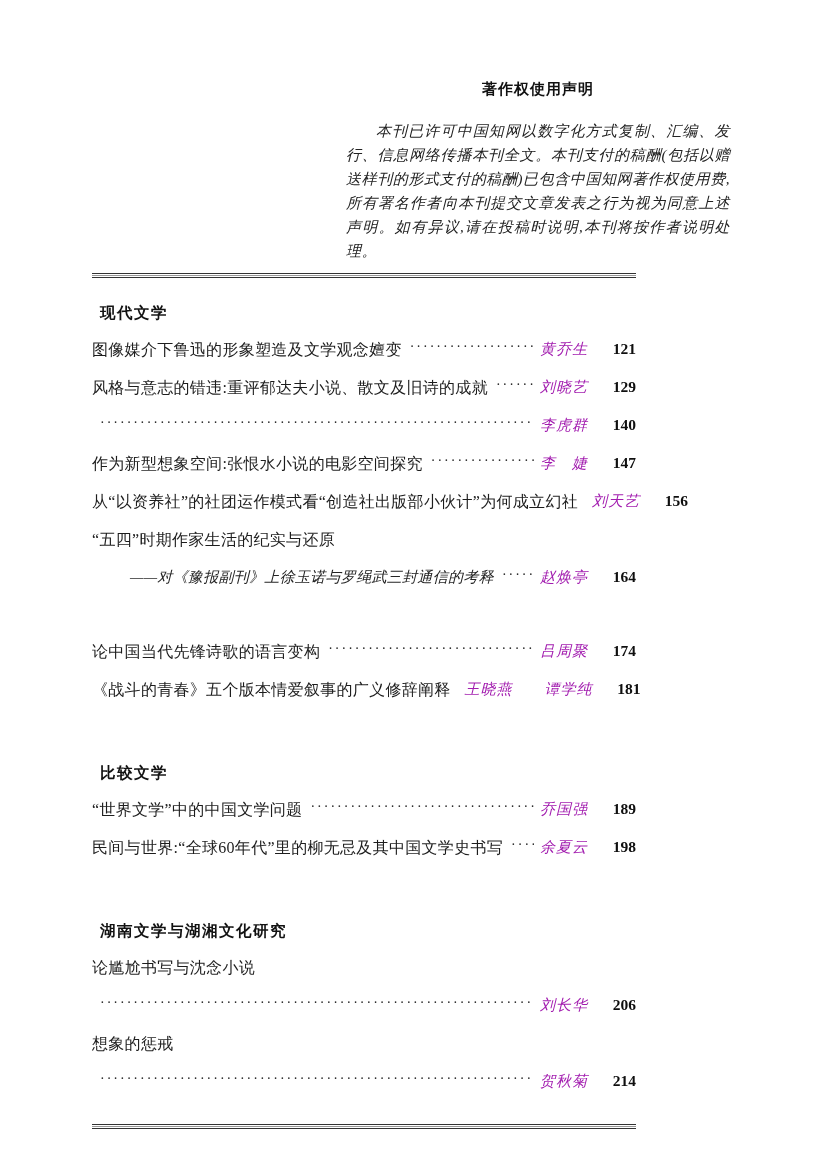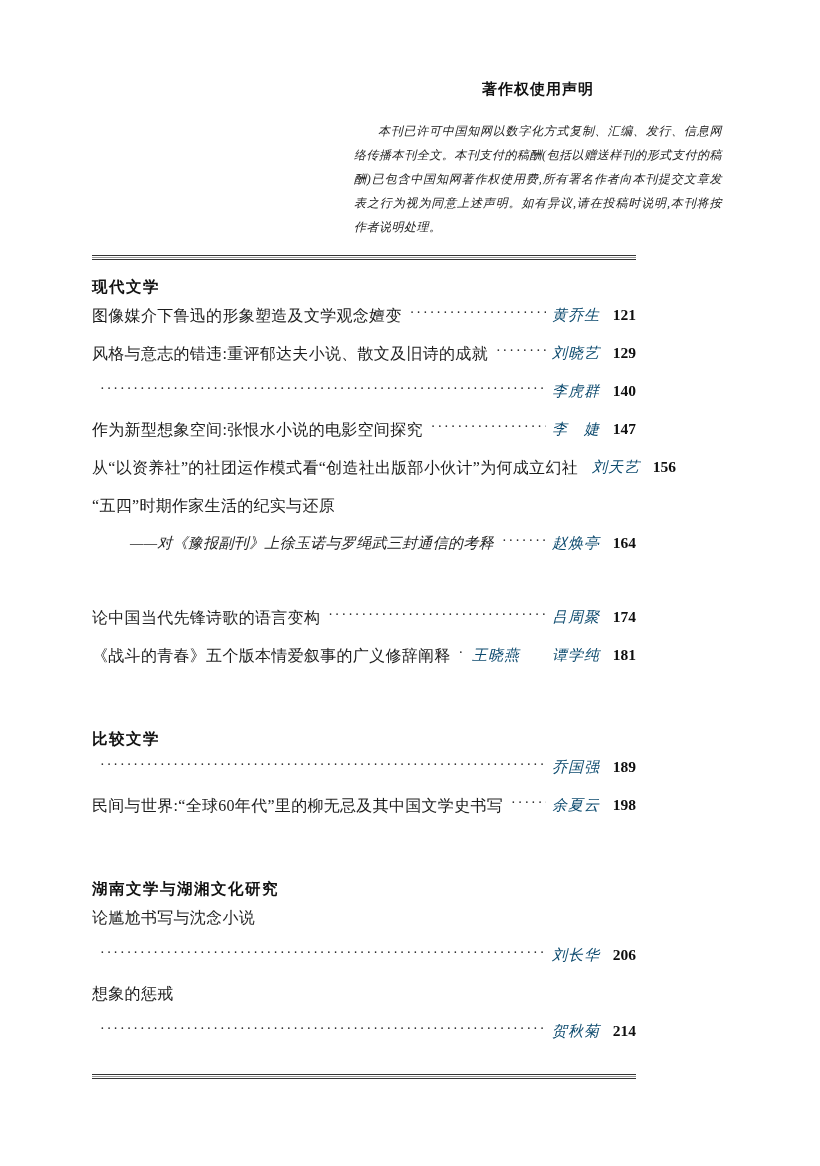--- a/index.html
+++ b/index.html
@@ -20,22 +20,22 @@
   .notice-title {
     margin: 0 0 20px 0;
     font-family: "DejaVu Sans", sans-serif;
     font-weight: bold;
     font-size: 15px;
     letter-spacing: 1px;
     text-align: center;
     color: #111;
   }
   .notice-body {
-    margin: 16px;
-    font-size: 12px;
+    margin: 8px;
+    font-size: 15px;
     line-height: 24px;
     text-align: justify;
     text-indent: 2em;
     font-style: italic;
     color: #222;
     letter-spacing: 0.5px;
   }
   
   .rule {
     height: 3px;
@@ -43,21 +43,21 @@
     border-bottom: 1px solid #333;
     background: linear-gradient(#ffffff 0 1px, #979797 1px 2px, #ffffff 2px 3px);
   }
   .rule-top { margin-top: 10px; }
   .rule-bottom { margin-top: 14px; }
   
   .toc { padding-top: 8px; }
   .sec { margin-top: 36px; }
   .sec.first { margin-top: 0; }
   .sec-heading {
-    margin: 0;
+    margin: 8px;
     height: 38px;
     display: flex;
     align-items: center;
     font-family: "DejaVu Sans", sans-serif;
     font-weight: bold;
     font-size: 15.5px;
     letter-spacing: 1.5px;
     color: #121212;
   }
   .row {
@@ -81,22 +81,22 @@
     letter-spacing: 2px;
     color: #2a2a2a;
     margin: 0 6px 0 8px;
     line-height: 1;
   }
   .author {
     white-space: nowrap;
     font-style: italic;
     font-size: 15px;
     letter-spacing: 1px;
-    color: #0c4a6e;
-    margin-right: 2px;
+    color: #a21caf;
+    margin-right: 14px;
   }
   .page-num {
     min-width: 34px;
     text-align: right;
     font-weight: bold;
     font-size: 15.5px;
     color: #0f0f0f;
     font-family: "Liberation Serif", serif;
   }
 </style>
@@ -179,20 +179,21 @@
     <span class="author">王晓燕　　谭学纯</span>
     <span class="page-num">181</span>
   </div>
 </div>
   </section>
 
   <section class="sec">
     <h2 class="sec-heading">比较文学</h2>
     <div>
   <div class="row">
+    <span class="text">“世界文学”中的中国文学问题</span>
     <span class="leader">································································································································································</span>
     <span class="author">乔国强</span>
     <span class="page-num">189</span>
   </div>
 
   <div class="row">
     <span class="text">民间与世界:“全球60年代”里的柳无忌及其中国文学史书写</span>
     <span class="leader">································································································································································</span>
     <span class="author">余夏云</span>
     <span class="page-num">198</span>

